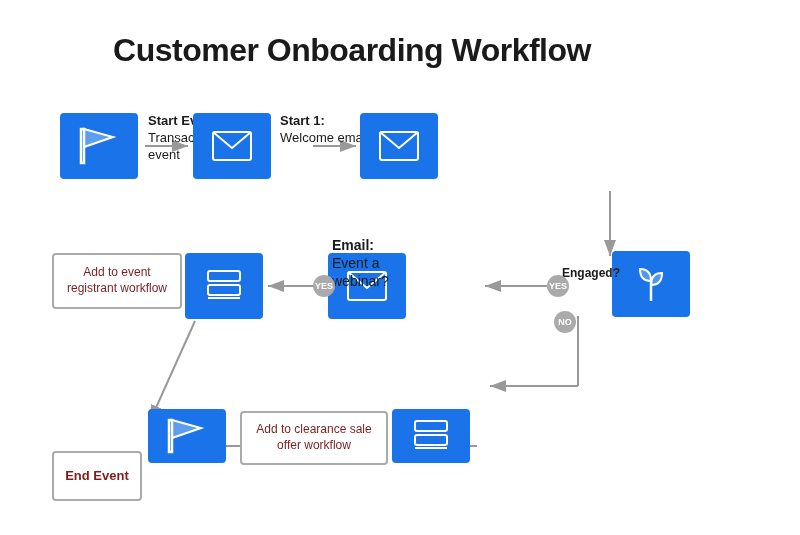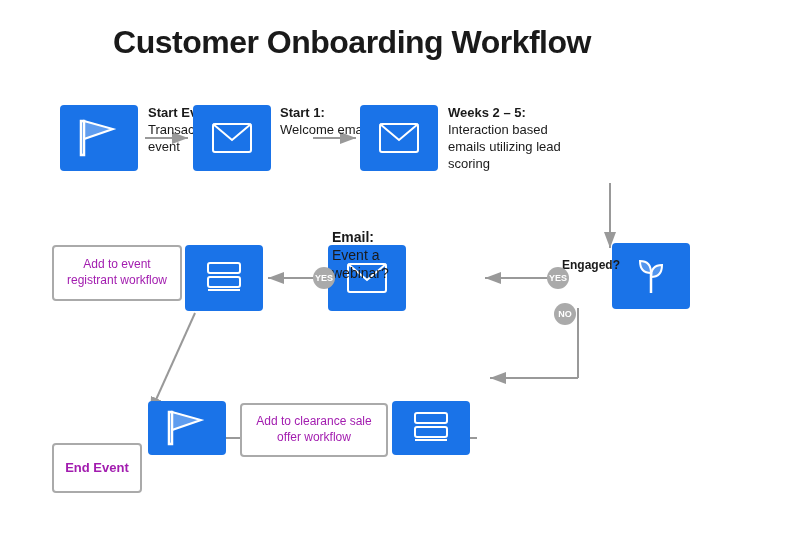--- a/index.html
+++ b/index.html
@@ -8,21 +8,21 @@
       background: #fff;
       width: 800px;
       height: 535px;
       overflow: hidden;
       position: relative;
     }
     .page {
       width: 704px;
       height: 535px;
       position: relative;
-      padding: 24px 30px;
+      padding: 32px 30px;
     }
     .title {
       font-size: 32px;
       font-weight: 900;
       color: #1a1a1a;
       text-align: center;
       margin-bottom: 22px;
       letter-spacing: -0.5px;
     }
     .workflow-area {
@@ -57,21 +57,21 @@
       font-weight: 700;
     }
 
     
     .gray-box {
       position: absolute;
       border: 2px solid #aaa;
       border-radius: 4px;
       background: #fff;
       font-size: 12px;
-      color: #a21caf;
+      color: #7f1d1d;
       display: flex;
       align-items: center;
       justify-content: center;
       text-align: center;
       padding: 6px;
       line-height: 1.3;
     }
 
     
     .badge {
@@ -159,24 +159,20 @@
       <span>Welcome email</span>
     </div>
 
     <div class="icon-box" style="left:330px; top:22px; width:78px; height:66px;">
       <svg width="42" height="32" viewBox="0 0 42 32">
         <rect x="2" y="2" width="38" height="28" rx="2" stroke="#fff" stroke-width="2"></rect>
         <polyline points="2,2 21,18 40,2" stroke="#fff" stroke-width="2"></polyline>
       </svg>
     </div>
 
-    <div class="label-box" style="left:418px; top:22px; width:140px;">
-      <strong>Weeks 2 – 5:</strong><br>
-      <span>Interaction based emails utilizing lead scoring</span>
-    </div>
 
     <div class="icon-box" style="left:582px; top:160px; width:78px; height:66px;">
       <svg width="42" height="38" viewBox="0 0 42 38">
         <line x1="21" y1="36" x2="21" y2="16" stroke="#fff" stroke-width="2.5"></line>
         <path d="M21,16 Q21,4 10,4 Q10,16 21,16" stroke="#fff" stroke-width="2" fill="rgba(255,255,255,0.25)"></path>
         <path d="M21,20 Q21,8 32,8 Q32,20 21,20" stroke="#fff" stroke-width="2" fill="rgba(255,255,255,0.25)"></path>
       </svg>
     </div>
 
     <div class="label-box" style="left:532px; top:175px; width:50px; font-weight:700; font-size:12px;">

